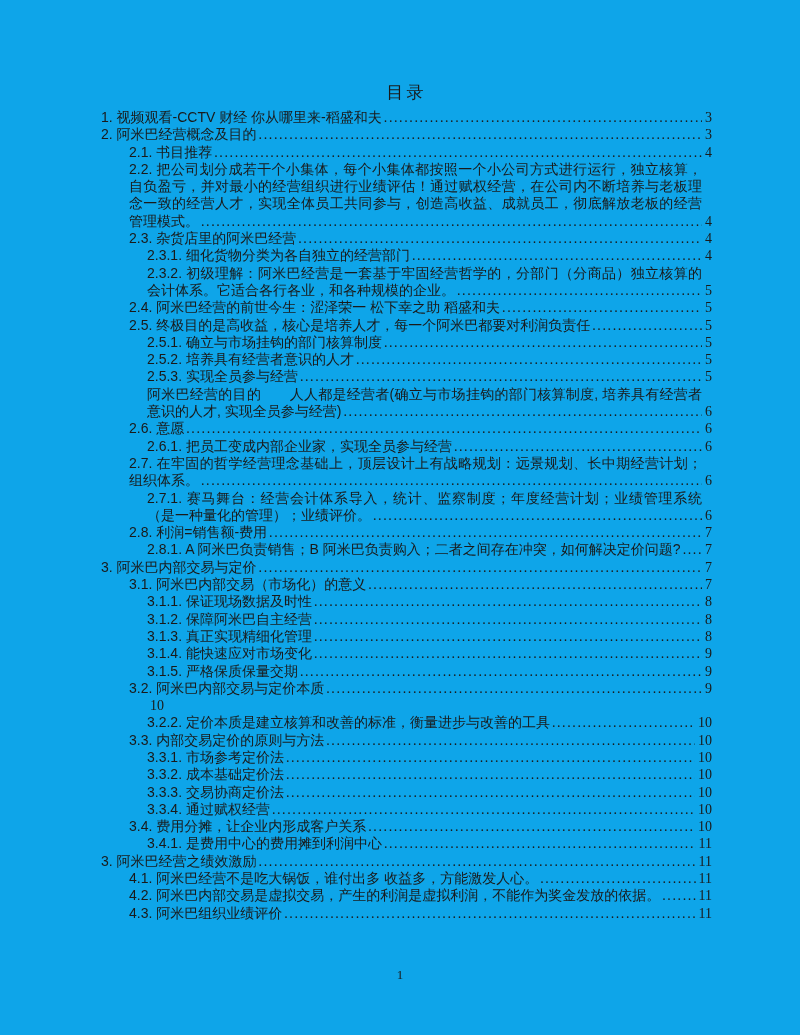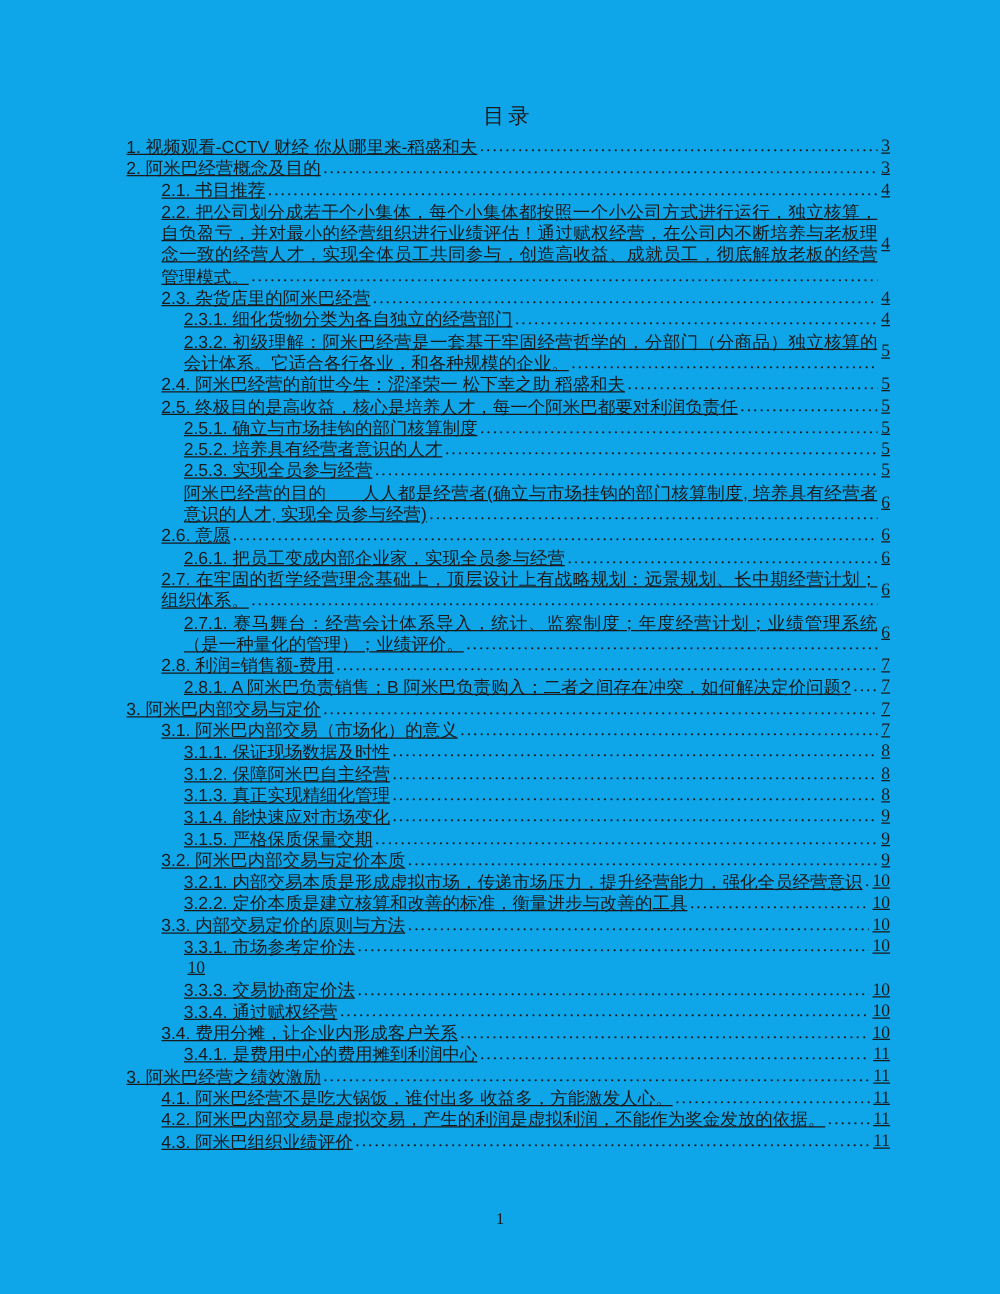--- a/index.html
+++ b/index.html
@@ -26,21 +26,21 @@
     font-size: 17px;
     line-height: 19px;
     font-weight: 400;
     letter-spacing: 3px;
     white-space: nowrap;
   }
   .toc {
     font-size: 14px;
     line-height: 17.3px;
   }
-  .entry { display: flex; align-items: center; text-decoration: underline; }
+  .entry { display: flex; align-items: flex-end; }
   .entry.l2 { padding-left: 28px; }
   .entry.l3 { padding-left: 46px; }
   .etext {
     flex: 1 1 auto;
     position: relative;
     overflow: hidden;
     text-align: justify;
   }
   .etext::after {
     content: "...................................................................................................................................................................................................................................................................................................................................";
@@ -175,36 +175,36 @@
   </div>
         <div class="entry l3">
     <span class="etext">3.1.5. 严格保质保量交期</span>
     <span class="epage">9</span>
   </div>
         <div class="entry l2">
     <span class="etext">3.2. 阿米巴内部交易与定价本质</span>
     <span class="epage">9</span>
   </div>
         <div class="entry l3">
-    <span class="etext">3.2.1. 内部交易本质是形成虚拟市场，传递市场压力，提升经营能力，强化全员经营意识</span>
     <span class="epage">10</span>
   </div>
         <div class="entry l3">
     <span class="etext">3.2.2. 定价本质是建立核算和改善的标准，衡量进步与改善的工具</span>
     <span class="epage">10</span>
   </div>
         <div class="entry l2">
     <span class="etext">3.3. 内部交易定价的原则与方法</span>
     <span class="epage">10</span>
   </div>
         <div class="entry l3">
     <span class="etext">3.3.1. 市场参考定价法</span>
     <span class="epage">10</span>
   </div>
         <div class="entry l3">
+    <span class="etext">3.3.2. 成本基础定价法</span>
     <span class="epage">10</span>
   </div>
         <div class="entry l3">
     <span class="etext">3.3.3. 交易协商定价法</span>
     <span class="epage">10</span>
   </div>
         <div class="entry l3">
     <span class="etext">3.3.4. 通过赋权经营</span>
     <span class="epage">10</span>
   </div>

